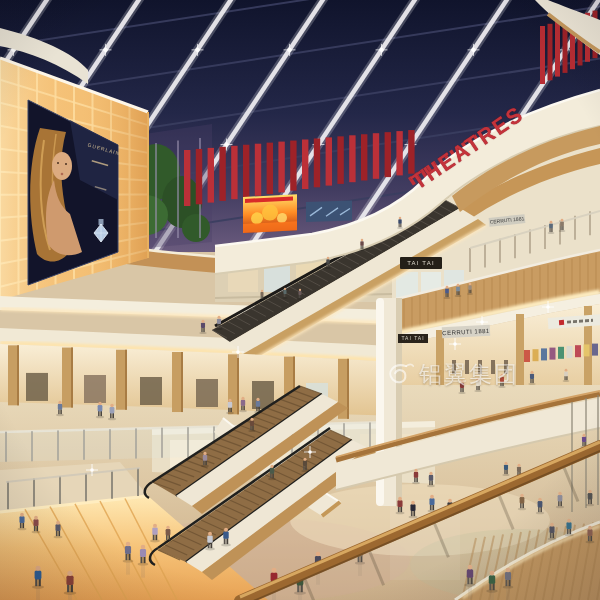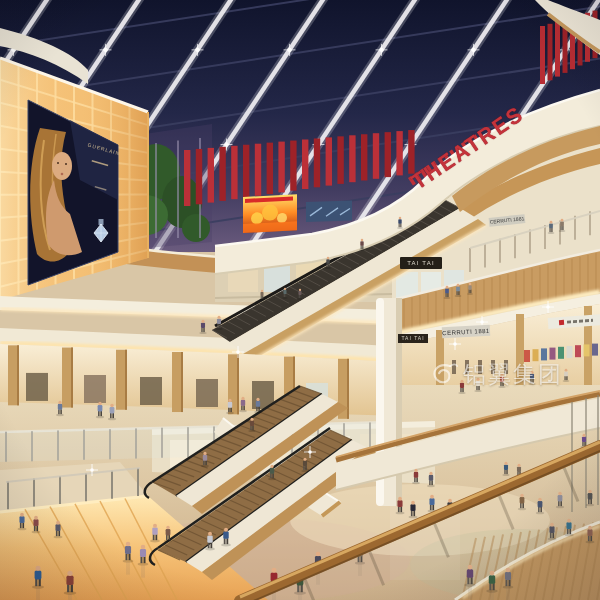--- a/index.html
+++ b/index.html
@@ -21,21 +21,21 @@
     color:#2e2e2e;font-size:6px;letter-spacing:.5px;transform:rotate(-3deg);}
   #sign-redlogo{left:548px;top:316px;width:56px;height:11px;background:#eceadf;
     transform:rotate(-4deg);gap:3px;}
   #sign-redlogo .mark{width:5px;height:5px;background:#c22a2e;}
   #sign-redlogo .dash{width:26px;height:3px;
     background:repeating-linear-gradient(90deg,#77736a 0 4px,transparent 4px 6px);}
   #poster-brand{left:82px;top:144px;width:44px;height:10px;transform:rotate(16deg);
     color:#cdb890;font-size:5px;letter-spacing:1px;}
   #watermark{left:384px;top:358px;height:32px;display:flex;align-items:center;gap:5px;
     color:rgba(255,255,255,.62);font-size:23px;letter-spacing:2px;
-    text-shadow:0 1px 2px rgba(80,60,30,.35);padding-left:44px;}
+    text-shadow:0 1px 2px rgba(80,60,30,.35);}
 </style>
 </head>
 <body>
 
 <div class="stage">
 <svg class="scene" width="600" height="600" viewBox="0 0 600 600">
   <defs>
     <linearGradient id="gSky" x1="0" y1="0" x2="0" y2="1">
       <stop offset="0" stop-color="#10142c"></stop>
           <stop offset=".45" stop-color="#232748"></stop>

